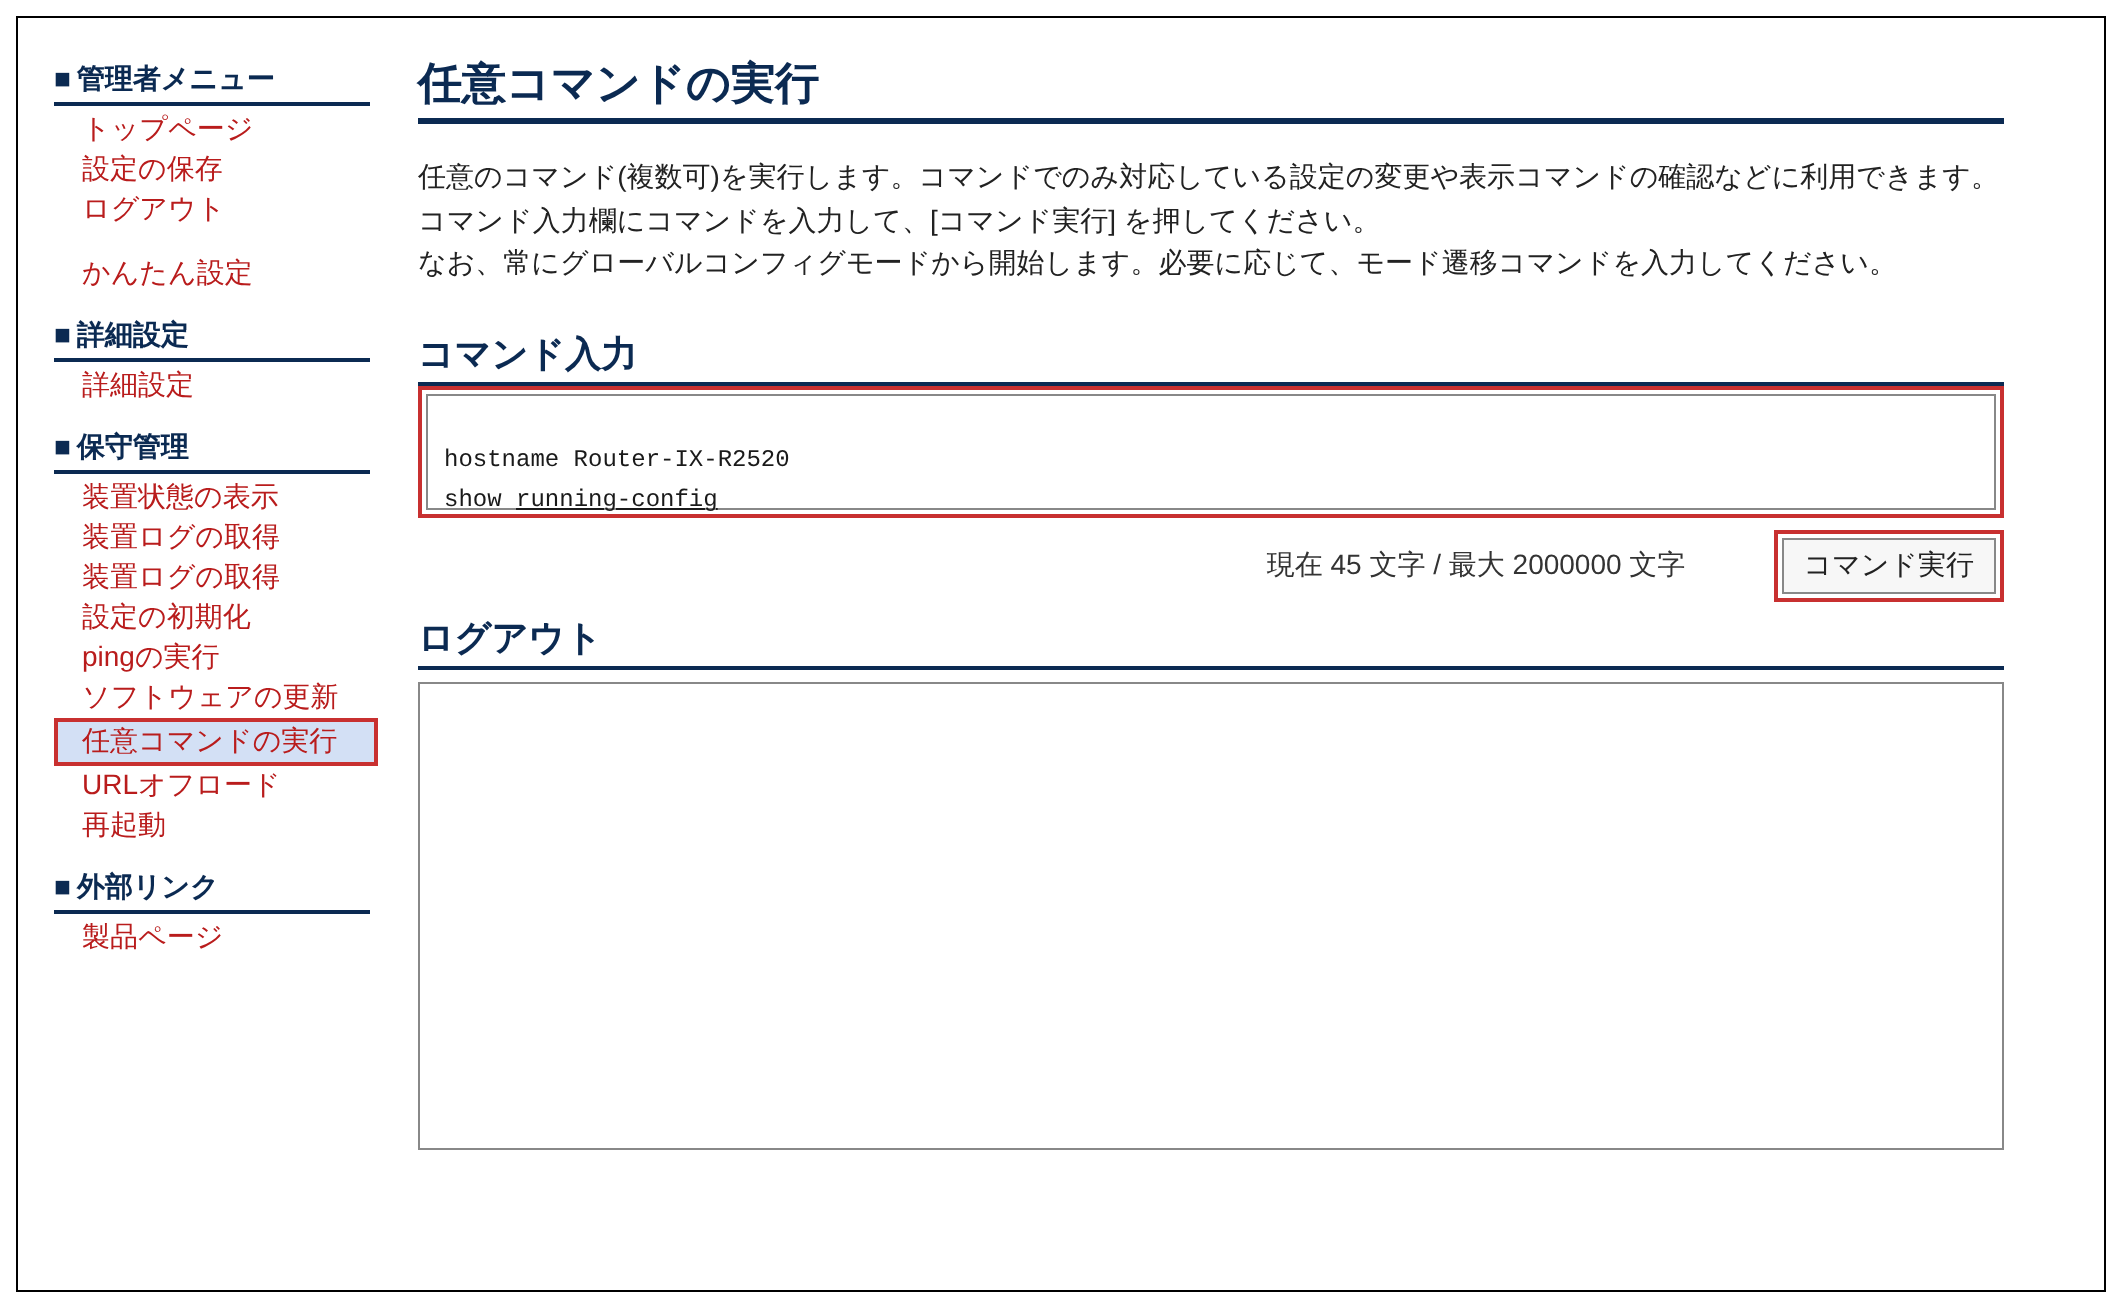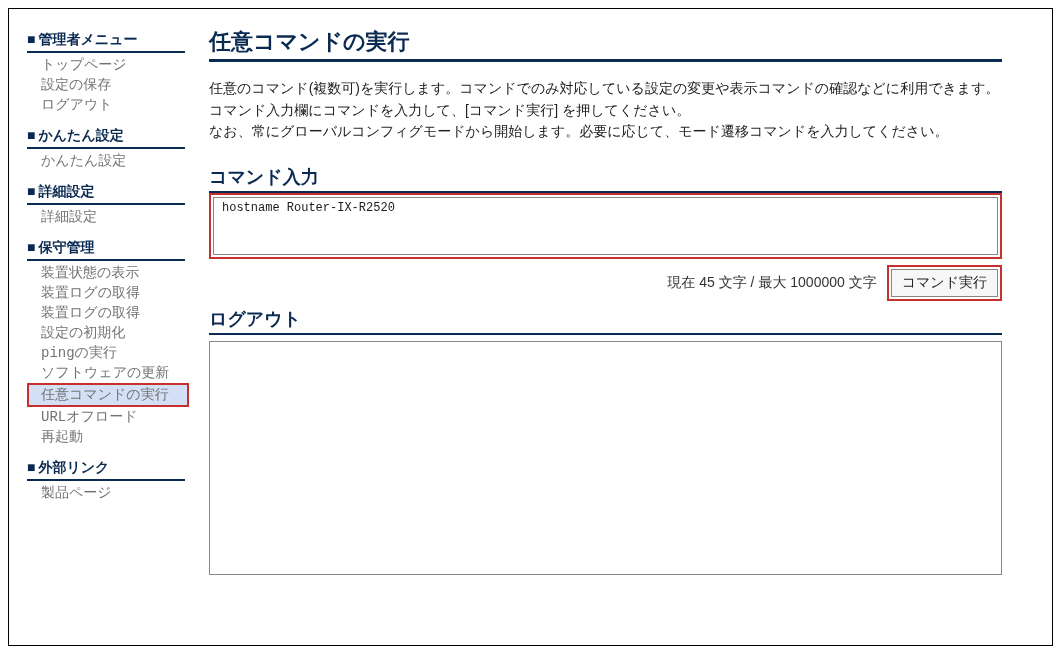--- a/index.html
+++ b/index.html
@@ -14,35 +14,34 @@
       margin: 8px;
       width: 1045px;
       height: 638px;
       padding: 0;
       display: flex;
     }
     .sidebar {
       width: 190px;
       padding: 22px 14px 10px 18px;
       flex-shrink: 0;
-      font-family: Liberation Mono, monospace;
     }
     .menu-section { margin-bottom: 12px; }
     .menu-heading {
       font-size: 14px;
       color: #0b2a52;
       font-weight: bold;
       border-bottom: 2px solid #0b2a52;
       padding-bottom: 2px;
       margin-bottom: 2px;
     }
     .menu-heading .square { margin-right: 3px; }
     .menu-item {
       display: block;
-      color: #737373;
+      color: #b91c1c;
       text-decoration: none;
       font-size: 14px;
       padding: 1px 0 1px 14px;
       cursor: pointer;
     }
     .menu-item.active {
       background: #d3e0f5;
       border: 2px solid #c83030;
       padding-left: 12px;
       margin-right: -4px;
@@ -77,41 +76,42 @@
       border: 2px solid #c83030;
       padding: 2px;
       margin-bottom: 6px;
     }
     .cmd-input {
       width: 100%;
       height: 58px;
       border: 1px solid #888;
       font-family: "Courier New", monospace;
       font-size: 12px;
-      padding: 0 8px;
+      padding: 22px 8px;
       resize: none;
       line-height: 1.7;
       outline: none;
     }
     .cmd-input .underline { text-decoration: underline; }
     .counter-row {
       display: flex;
       justify-content: flex-end;
       align-items: center;
       gap: 10px;
       margin-bottom: 6px;
     }
     .counter {
       font-size: 14px;
       color: #333;
     }
     .exec-btn {
       border: 2px solid #c83030;
       padding: 2px;
       display: inline-block;
+      margin-left: 34px;
     }
     .exec-btn button {
       background: #f7f7f7;
       border: 1px solid #888;
       padding: 4px 10px;
       font-size: 14px;
       color: #222;
       cursor: pointer;
       font-family: inherit;
     }
@@ -131,21 +131,20 @@
 
 <div class="page">
   <nav class="sidebar">
       <div class="menu-section">
         <div class="menu-heading"><span class="square">■</span><span>管理者メニュー</span></div>
         <a class="menu-item">トップページ</a>
         <a class="menu-item">設定の保存</a>
         <a class="menu-item">ログアウト</a>
       </div>
       <div class="menu-section">
-        <div class="menu-heading"><span class="square">■</span><span>かんたん設定</span></div>
         <a class="menu-item">かんたん設定</a>
       </div>
       <div class="menu-section">
         <div class="menu-heading"><span class="square">■</span><span>詳細設定</span></div>
         <a class="menu-item">詳細設定</a>
       </div>
       <div class="menu-section">
         <div class="menu-heading"><span class="square">■</span><span>保守管理</span></div>
         <a class="menu-item">装置状態の表示</a>
         <a class="menu-item">装置ログの取得</a>
@@ -170,26 +169,27 @@
       <div>任意のコマンド(複数可)を実行します。コマンドでのみ対応している設定の変更や表示コマンドの確認などに利用できます。</div>
       <div>コマンド入力欄にコマンドを入力して、[コマンド実行] を押してください。</div>
       <div>なお、常にグローバルコンフィグモードから開始します。必要に応じて、モード遷移コマンドを入力してください。</div>
     </div>
 
     <div class="section-label">コマンド入力</div>
 
     <div class="cmd-box">
       <div class="cmd-input" contenteditable="true" style="">
         <div><span>hostname Router-IX-R2520</span></div>
+        <div><span>show </span><span class="underline">running-config</span></div>
       </div>
     </div>
 
     <div class="counter-row">
       <span class="counter">
-        <span>現在 </span><span>45</span><span> 文字 / 最大 </span><span>1000000</span><span> 文字</span>
+        <span>現在 </span><span>45</span><span> 文字 / 最大 </span><span>2000000</span><span> 文字</span>
       </span>
       <span class="exec-btn">
         <button>コマンド実行</button>
       </span>
     </div>
 
     <div class="section-label">ログアウト</div>
     <textarea class="result-area" readonly="" style=""></textarea>
   </main>
 </div>

